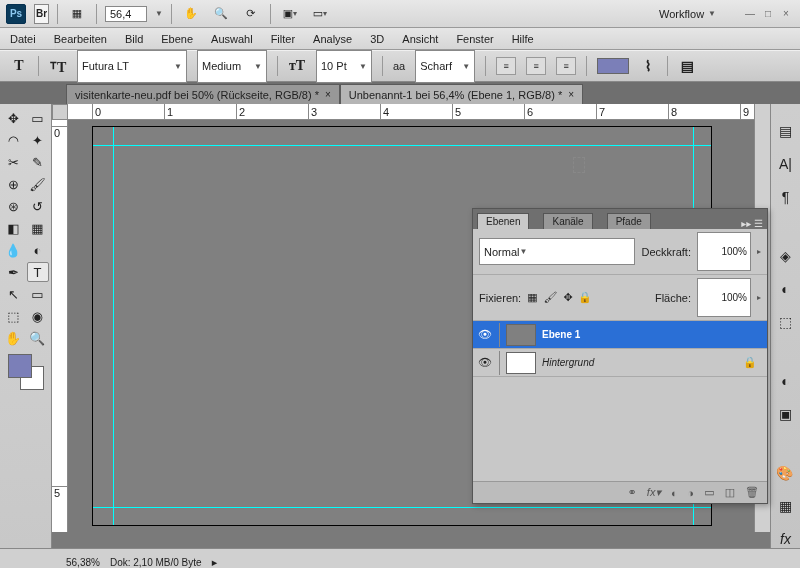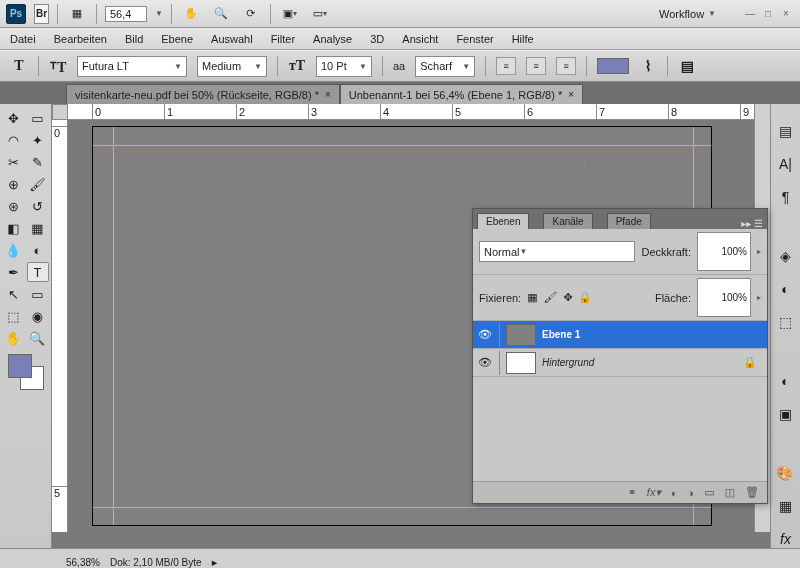--- a/index.html
+++ b/index.html
@@ -10,21 +10,21 @@
 .tb-sep{width:1px;height:20px;background:#999}
 .tb-btn{width:22px;height:22px;border:1px solid transparent;border-radius:3px;display:flex;align-items:center;justify-content:center;cursor:pointer}
 .zoom-field{background:#fff;border:1px solid #888;padding:1px 4px;width:42px}
 .workflow{margin-left:auto;display:flex;align-items:center;gap:4px;padding:2px 8px;cursor:pointer}
 .win-btns{display:flex;gap:2px;margin-left:10px}
 .win-btn{width:16px;height:14px;font-size:10px;color:#666;display:flex;align-items:center;justify-content:center;cursor:pointer}
 .menubar{height:22px;background:linear-gradient(#e6e6e6,#d6d6d6);border-bottom:1px solid #999;display:flex;align-items:center;padding:0 10px;gap:18px}
 .menubar span{cursor:pointer}
 .optbar{height:32px;background:linear-gradient(#dcdcdc,#c8c8c8);border-top:1px solid #f0f0f0;border-bottom:1px solid #888;display:flex;align-items:center;padding:0 10px;gap:10px}
 .opt-icon{width:18px;height:18px;display:flex;align-items:center;justify-content:center;font-family:serif;font-size:14px;font-weight:bold}
-.opt-sel{background:#fff;border:1px solid #888;height:21px;padding:0 4px;display:flex;align-items:center;justify-content:space-between;gap:4px}
+.opt-sel{background:#fff;border:1px solid #888;height:33px;padding:0 4px;display:flex;align-items:center;justify-content:space-between;gap:4px}
 .dd{font-size:8px;color:#555}
 .color-swatch{width:32px;height:16px;background:#7b7fb8;border:1px solid #666}
 .tabbar{height:22px;background:#6f6f6f;display:flex;align-items:flex-end;padding-left:66px}
 .tab{background:#b5b5b5;border:1px solid #5a5a5a;border-bottom:none;padding:3px 8px;display:flex;align-items:center;gap:6px;font-size:10px;height:20px}
 .tab.inactive{background:#989898}
 .tab .x{font-size:10px;cursor:pointer}
 .workspace{display:flex;height:calc(568px - 28px - 22px - 32px - 22px - 20px)}
 .tools{width:52px;background:linear-gradient(#d4d4d4,#c8c8c8);border-right:1px solid #888;padding:4px 2px;display:flex;flex-direction:column;gap:2px}
 .tool-row{display:flex;gap:2px;justify-content:center}
 .tool{width:22px;height:20px;border:1px solid transparent;display:flex;align-items:center;justify-content:center;cursor:pointer;font-size:13px;border-radius:2px}
@@ -46,21 +46,21 @@
 .rpanel{width:30px;background:linear-gradient(#cecece,#c4c4c4);border-left:1px solid #888;display:flex;flex-direction:column;align-items:center;padding-top:18px;gap:16px}
 .rpanel .ic{width:20px;height:20px;display:flex;align-items:center;justify-content:center;font-size:14px;cursor:pointer}
 .statusbar{height:28px;background:#d0d0d0;border-top:1px solid #888;display:flex;align-items:center;gap:10px;padding:0 66px}
 .status-field{font-size:10px}
 .layers-panel{position:absolute;top:208px;left:472px;width:296px;background:#c8c8c8;border:1px solid #555;box-shadow:2px 2px 6px rgba(0,0,0,0.3)}
 .lp-tabs{height:20px;background:#6f6f6f;display:flex;align-items:flex-end;padding-left:4px}
 .lp-tab{padding:2px 8px;background:#989898;border:1px solid #555;border-bottom:none;font-size:10px;margin-right:14px;cursor:pointer}
 .lp-tab.active{background:#c8c8c8}
 .lp-menu{margin-left:auto;margin-right:4px;color:#ddd;font-size:10px;cursor:pointer}
 .lp-row{display:flex;align-items:center;padding:3px 6px;gap:6px;border-bottom:1px solid #aaa}
-.lp-sel{background:#fff;border:1px solid #888;height:21px;padding:0 4px;flex:1;display:flex;align-items:center;justify-content:flex-start}
+.lp-sel{background:#fff;border:1px solid #888;height:27px;padding:0 4px;flex:1;display:flex;align-items:center;justify-content:flex-start}
 .lp-num{width:54px;background:#fff;border:1px solid #888;padding:13px 3px;font-size:10px;text-align:right}
 .lp-list{background:#c8c8c8;min-height:160px}
 .layer{display:flex;align-items:center;height:28px;border-bottom:1px solid #aaa;gap:6px;padding:0 4px}
 .layer.sel{background:#2a6fd6;color:#fff}
 .layer.sel *{color:#fff}
 .eye{width:16px;text-align:center;cursor:pointer}
 .thumb{width:30px;height:22px;border:1px solid #666}
 .layer-name{font-size:10px}
 .layer .lock{margin-left:auto;margin-right:6px}
 .lp-bottom{height:22px;background:#bcbcbc;border-top:1px solid #999;display:flex;align-items:center;justify-content:flex-end;gap:10px;padding:0 8px;font-size:11px}

